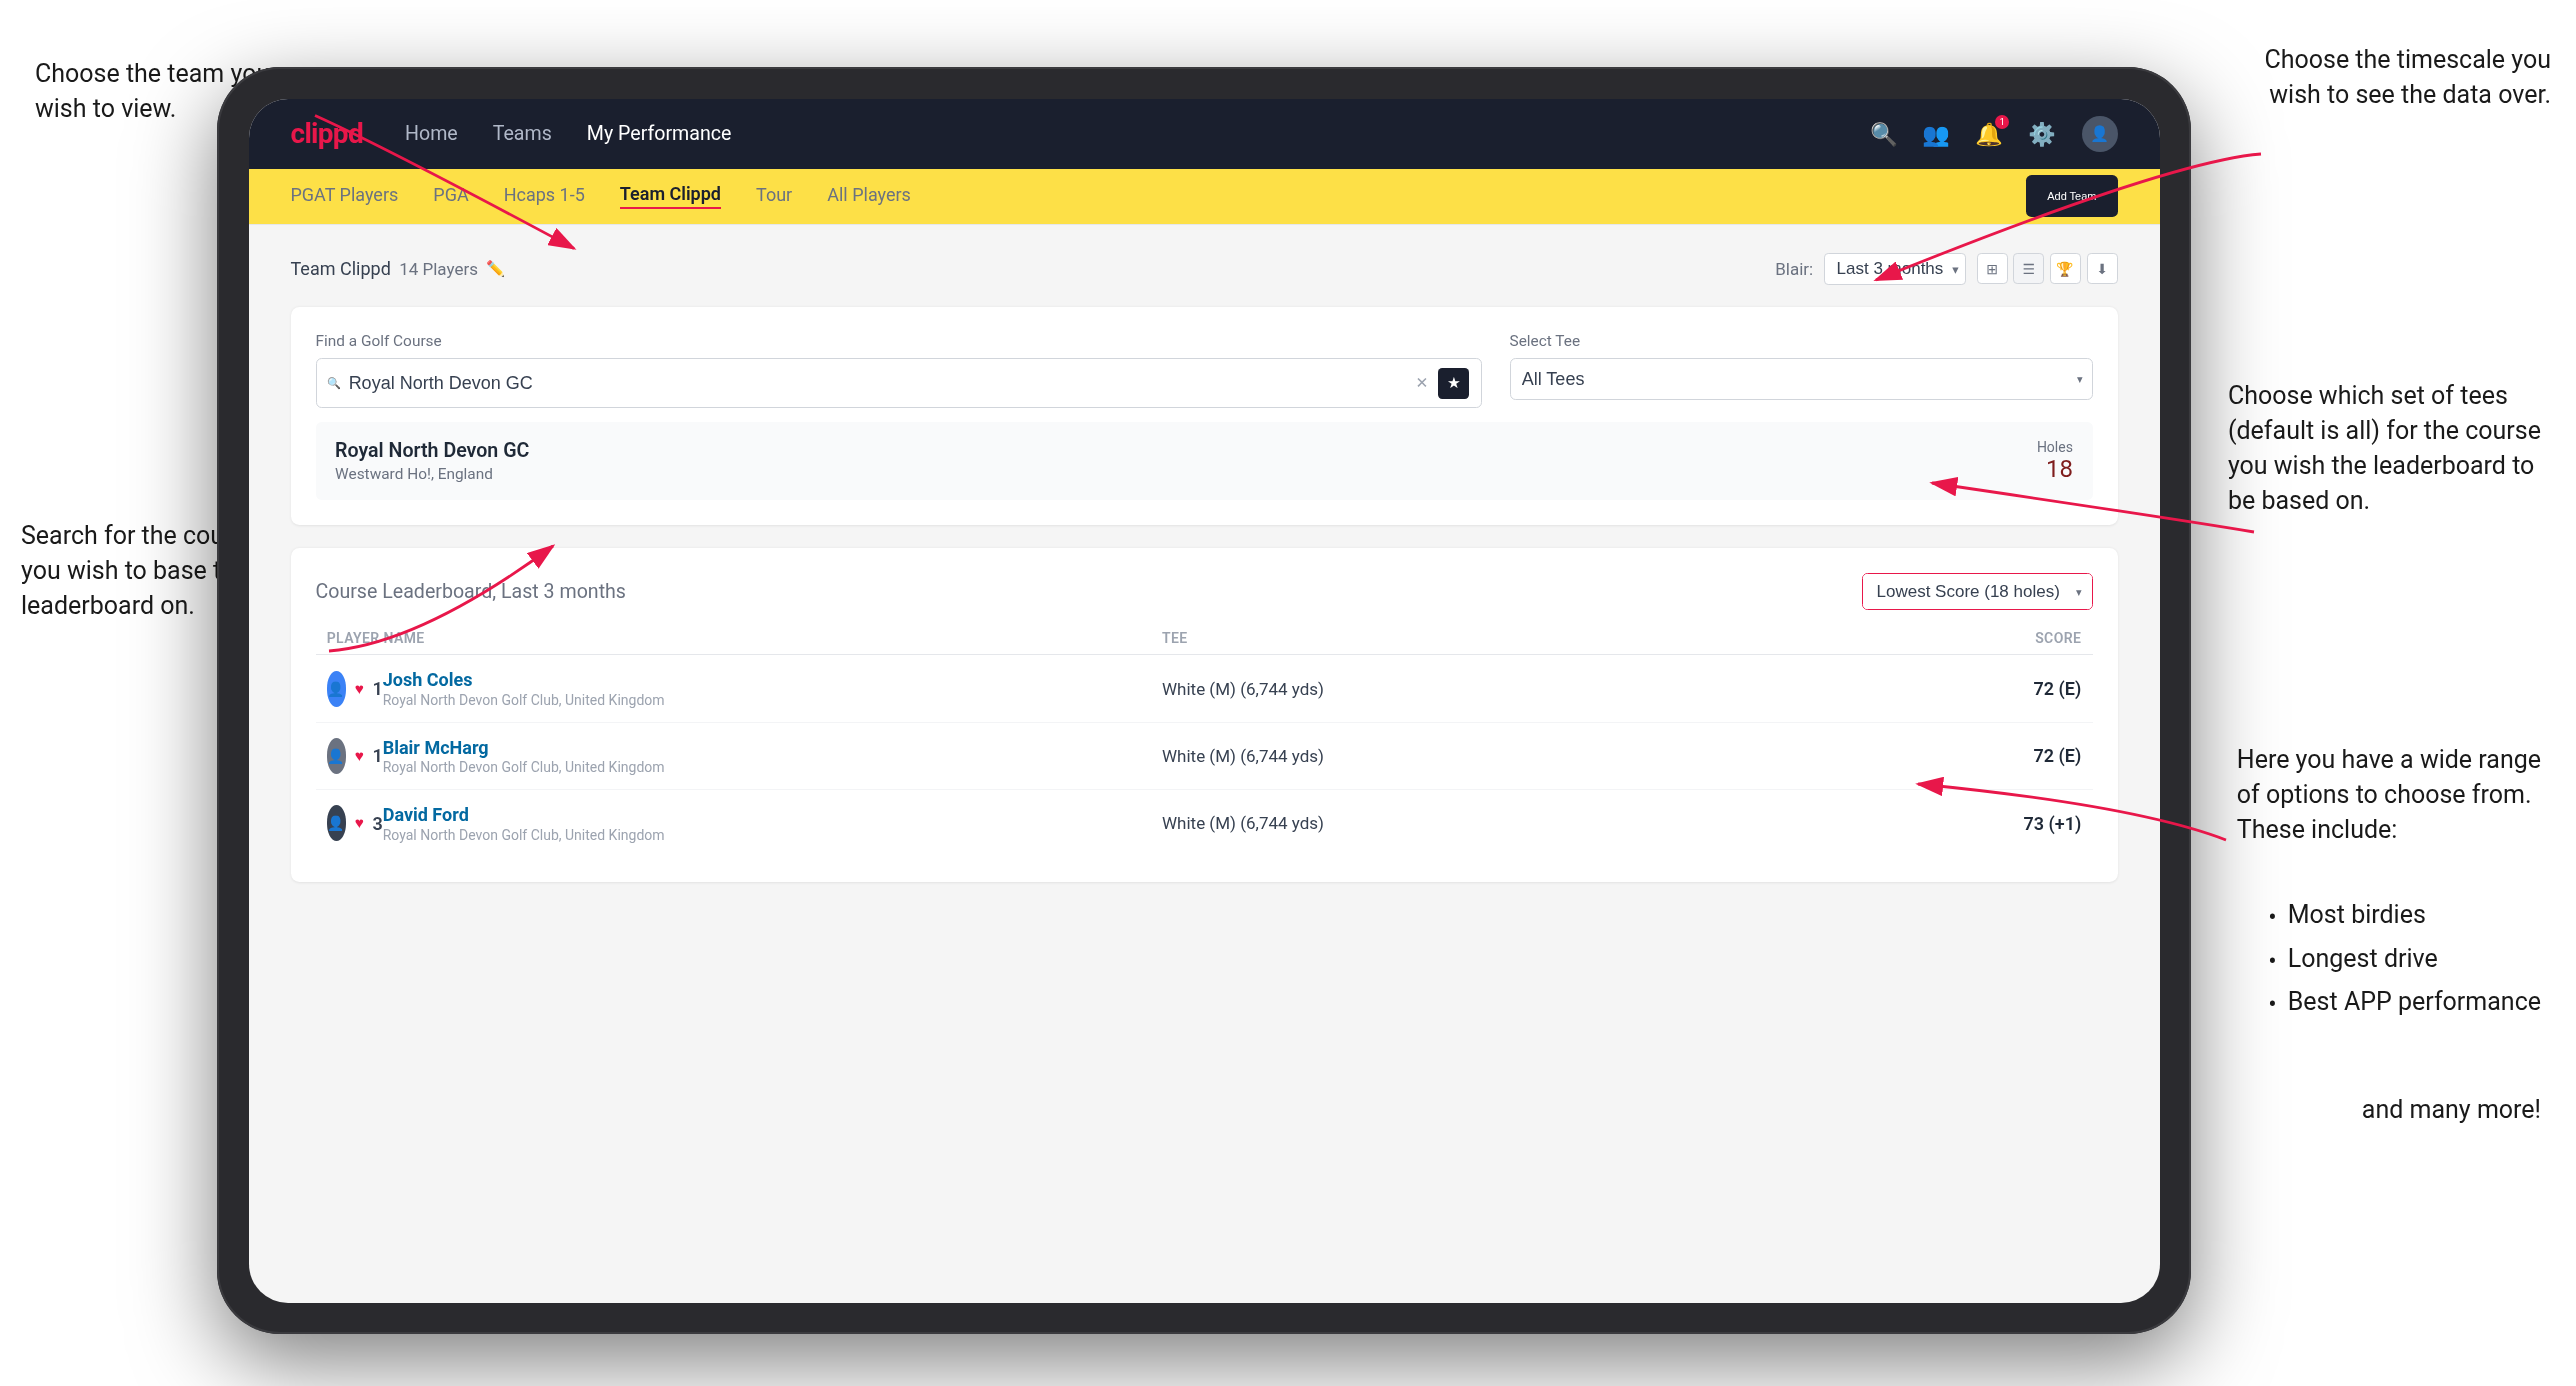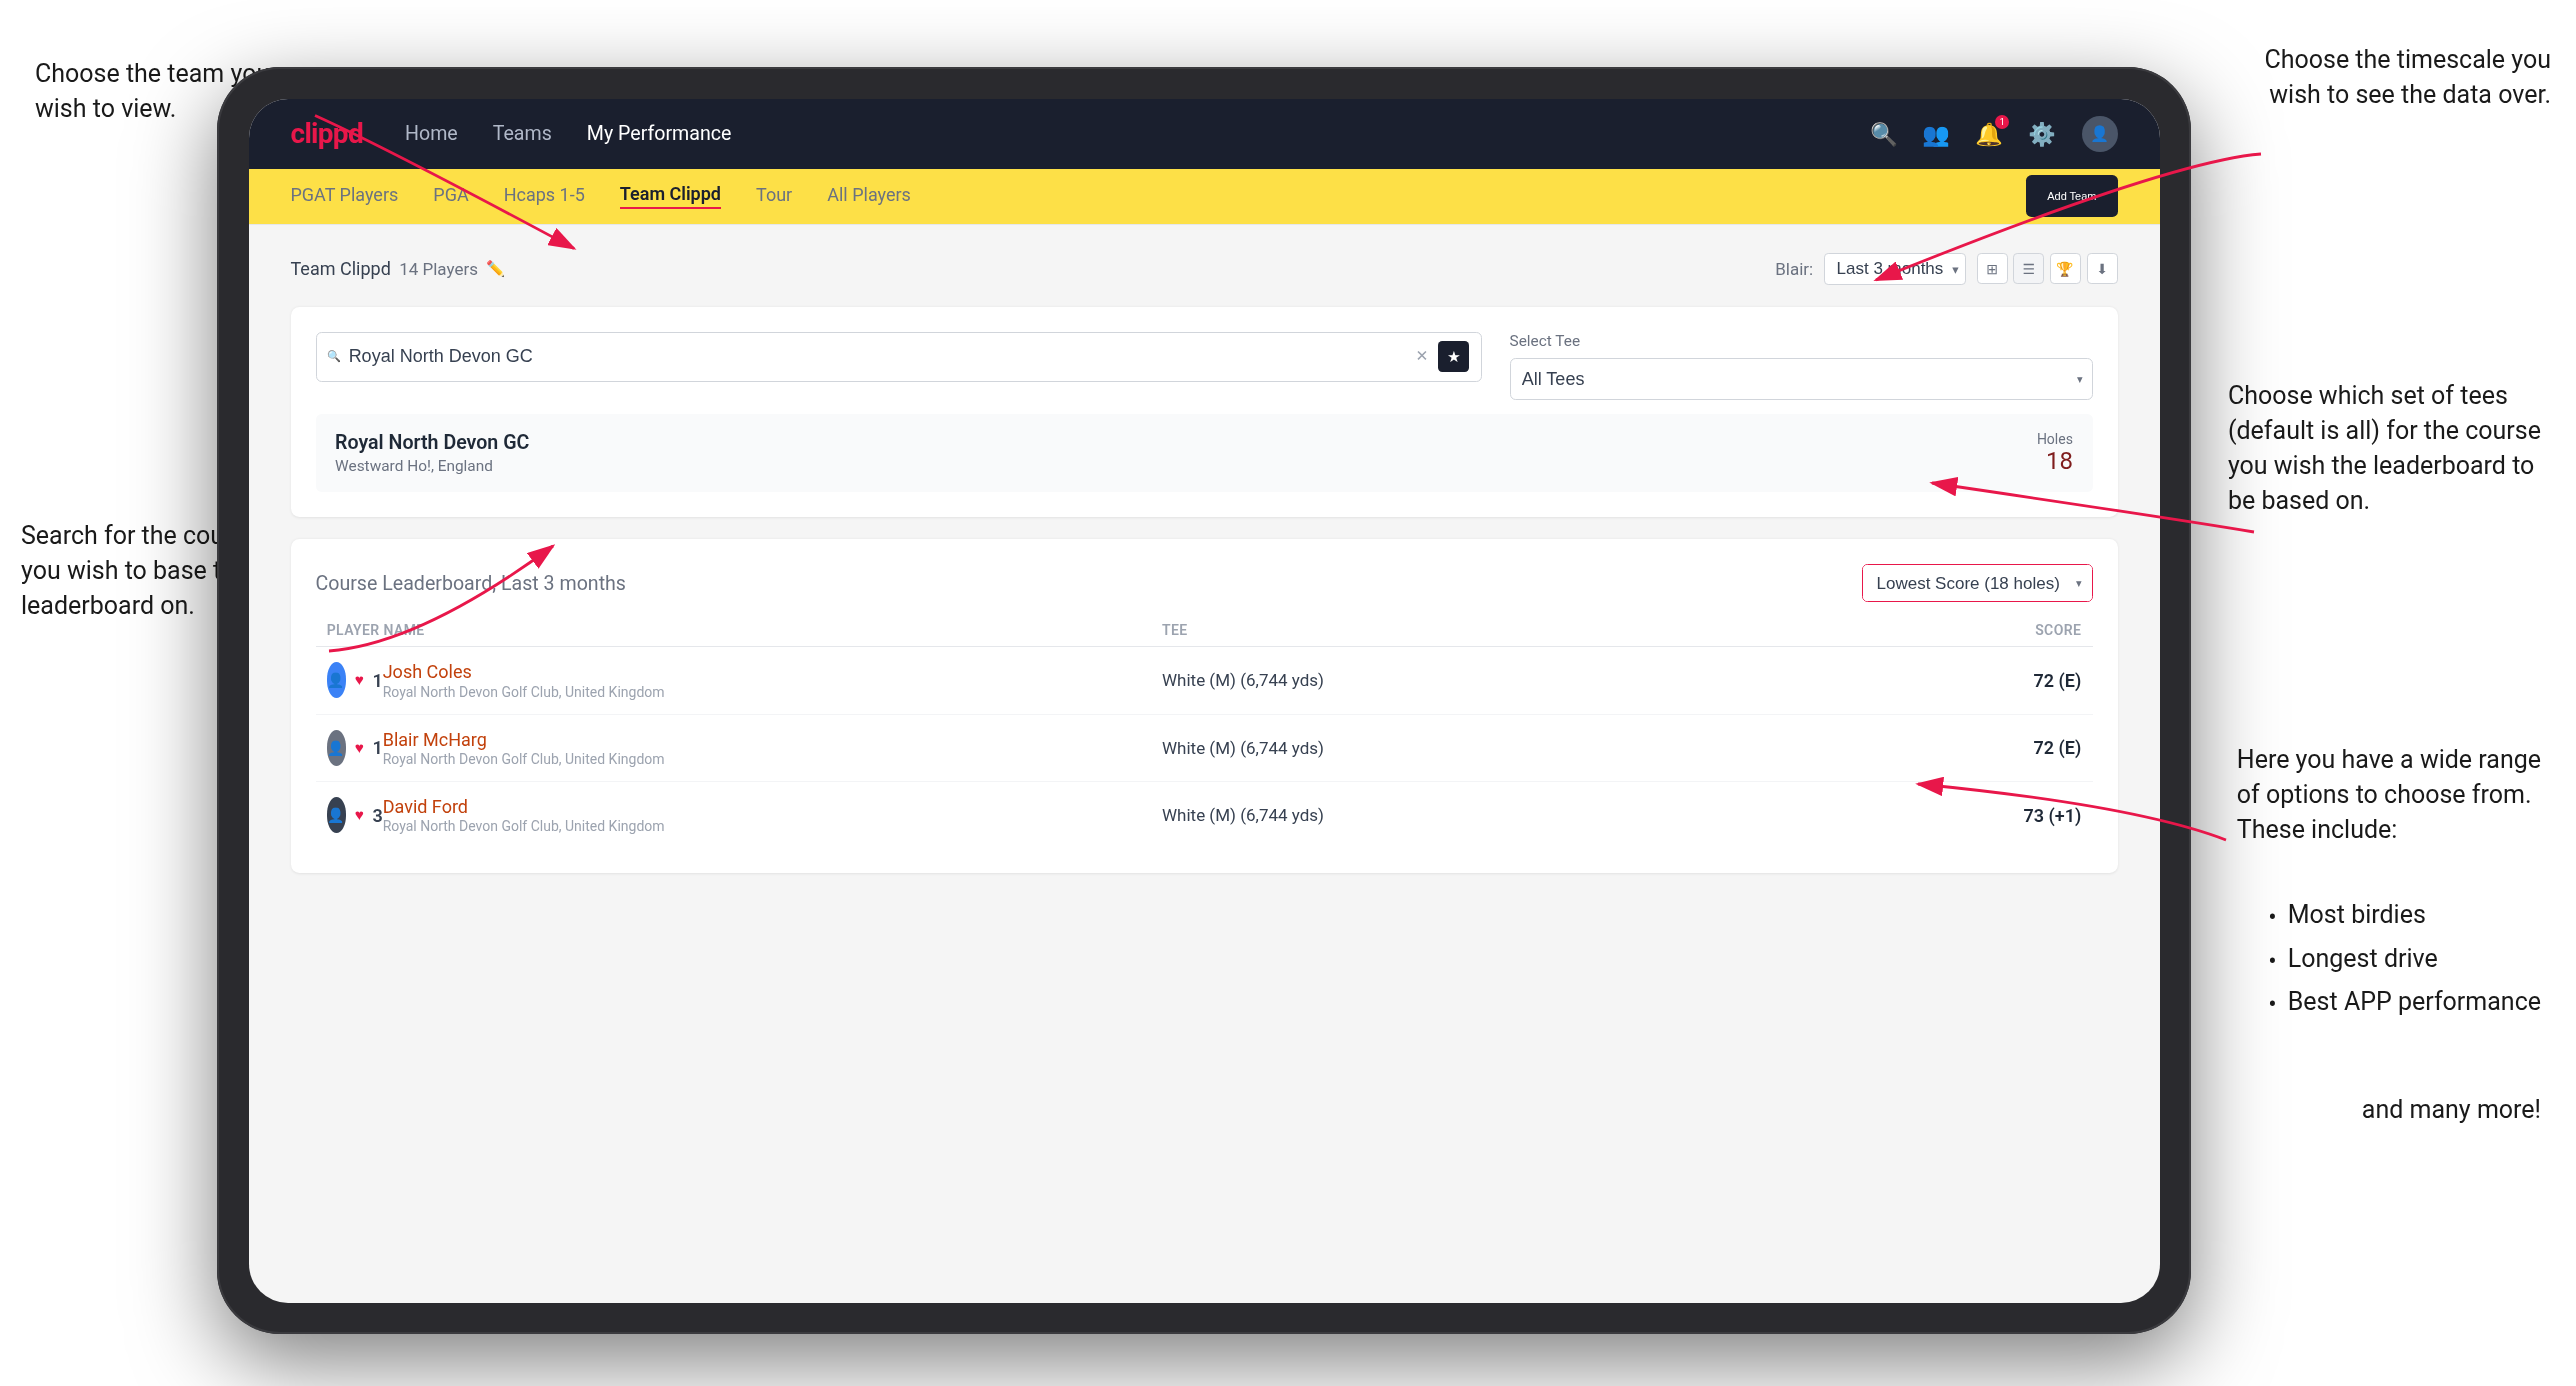--- a/index.html
+++ b/index.html
@@ -502,22 +502,22 @@
     .player-avatar.gray { background: #6b7280; }
     .player-avatar.dark { background: #374151; }
 
     .heart-icon {
       color: #e8174a;
       font-size: 15.4px;
     }
 
     .player-details .name {
       font-size: 18px;
-      font-weight: 400;
-      color: #c2410c;
+      font-weight: 700;
+      color: #0369a1;
     }
 
     .player-details .club {
       font-size: 14px;
       color: #9ca3af;
       margin-top: 1.4px;
     }
 
     .tee-cell {
       font-size: 17px;
@@ -645,20 +645,21 @@
               <button class="view-icon-btn active">☰</button>
               <button class="view-icon-btn">🏆</button>
               <button class="view-icon-btn">⬇</button>
             </div>
           </div>
         </div>
 
         <div class="card">
           <div class="course-search-area">
             <div class="search-group">
+              <div class="input-label">Find a Golf Course</div>
               <div class="search-input-wrapper">
                 <span style="color:#9ca3af;">🔍</span>
                 <input type="text" value="Royal North Devon GC" style="">
                 <span class="clear-btn">✕</span>
                 <div class="star-btn">★</div>
               </div>
             </div>
             <div class="tee-group">
               <div class="input-label">Select Tee</div>
               <div class="tee-select-wrapper">

